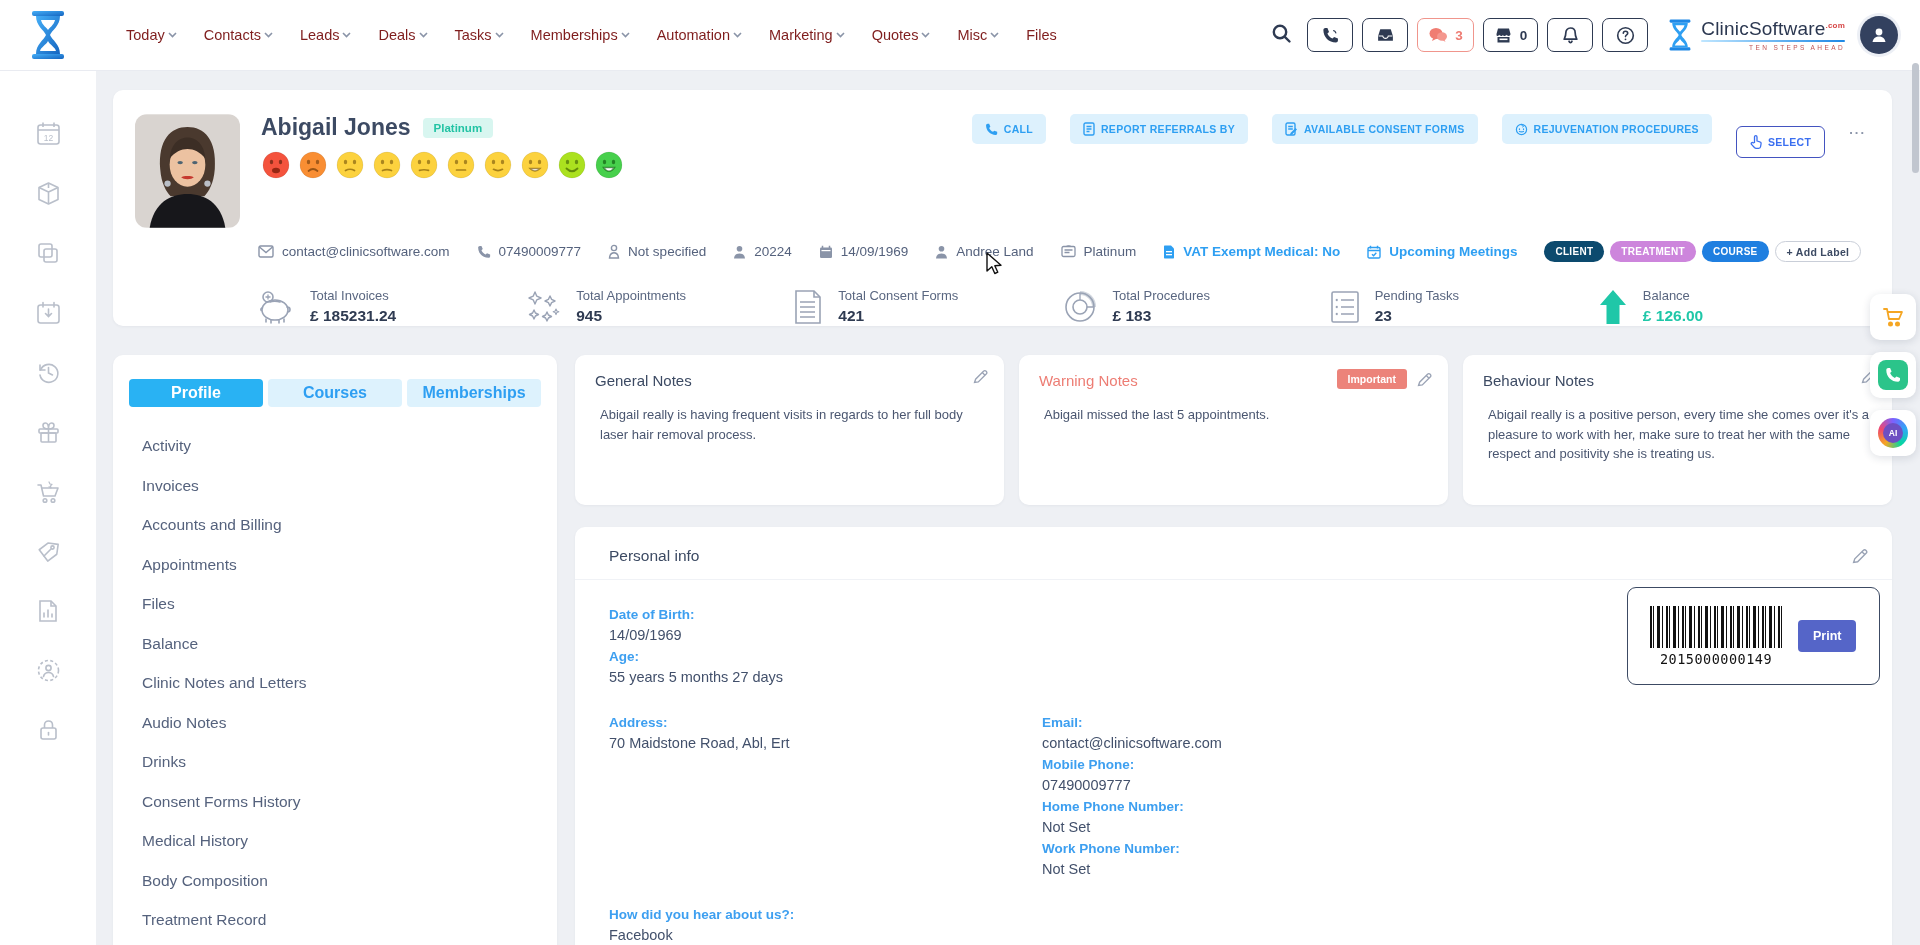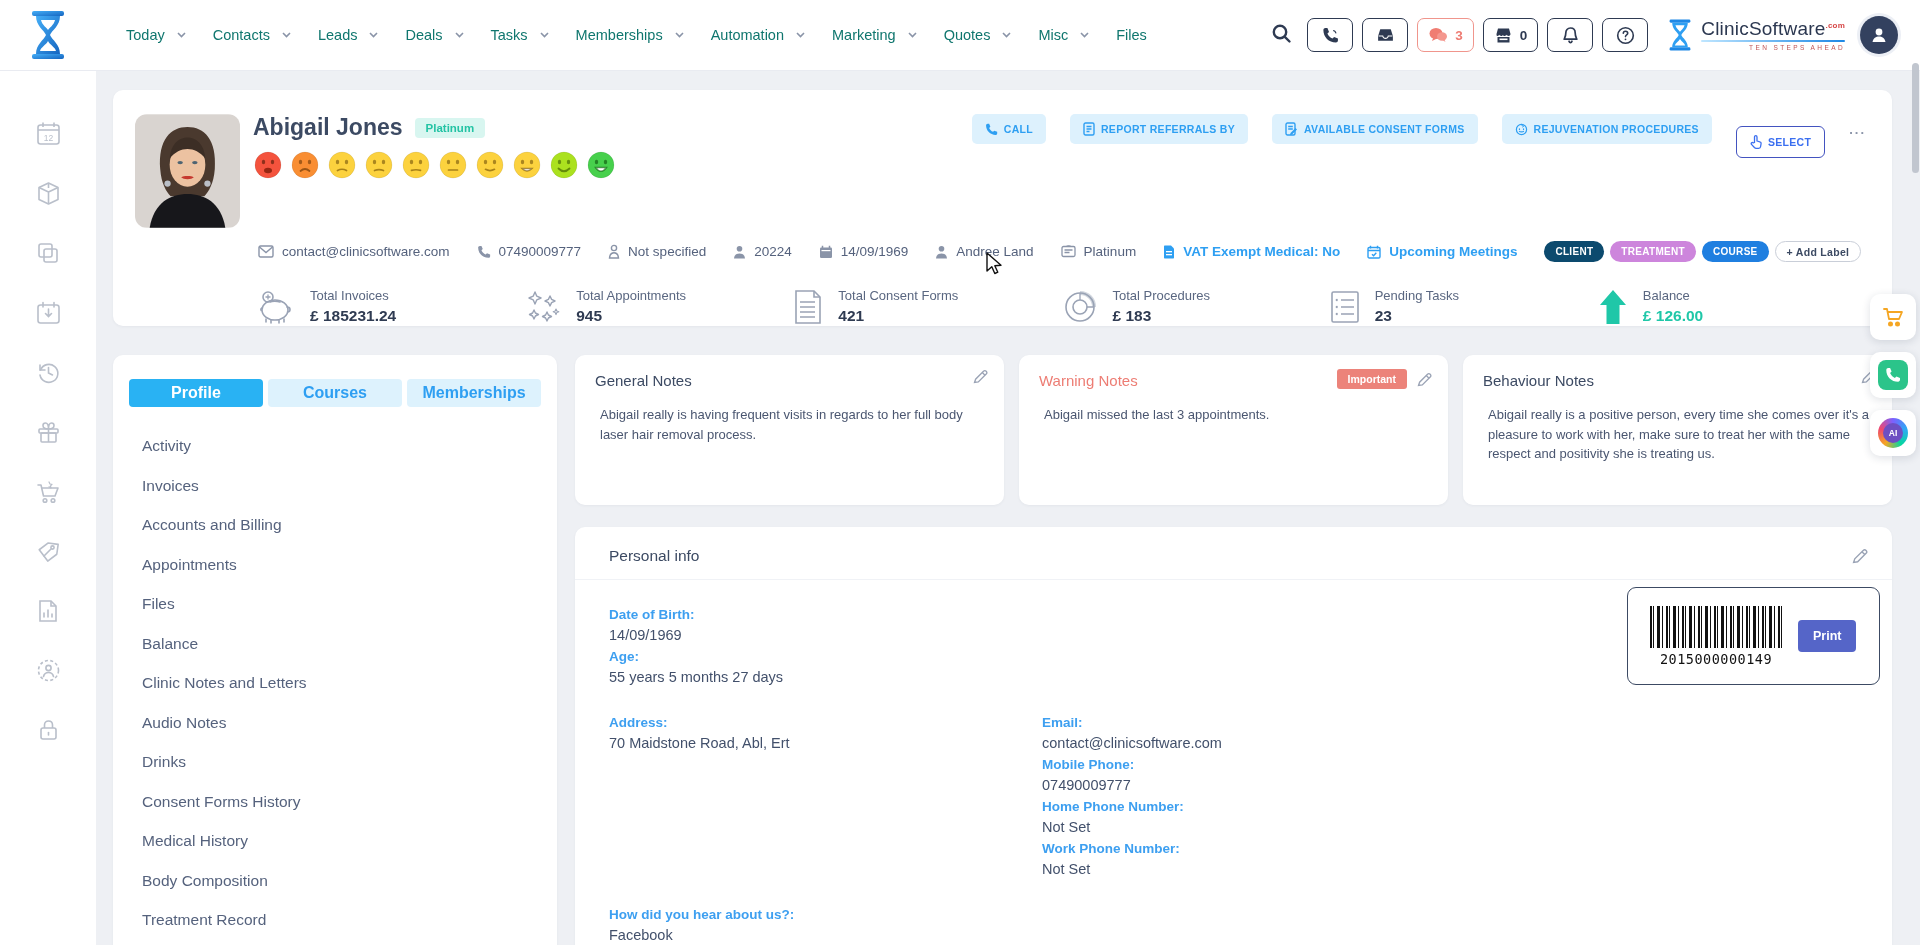--- a/index.html
+++ b/index.html
@@ -5,21 +5,21 @@
   * { margin:0; padding:0; box-sizing:border-box; }
   html,body { width:1920px; height:945px; overflow:hidden; background:#eef0f4;
     font-family:"Liberation Sans", sans-serif; }
   .screen { position:relative; width:1920px; height:945px; }
 
   
   .topbar { position:absolute; top:0; left:0; right:0; height:70px; background:#fff;
     display:flex; align-items:center; box-shadow:0 1px 0 #e9ebf1; z-index:5; }
   .logo-hg { width:96px; display:flex; justify-content:center; }
   .nav { display:flex; align-items:center; gap:27px; margin-left:30px; }
-  .nav-item { display:flex; align-items:center; gap:12px; color:#0f766e; font-size:14.5px;
+  .nav-item { display:flex; align-items:center; gap:3px; color:#7f1d1d; font-size:14.5px;
     cursor:pointer; white-space:nowrap; }
   .nav-item svg { stroke:#8a94a8; }
   .topbar-right { margin-left:auto; display:flex; align-items:center; gap:9px; padding-right:22px; }
   .tb-search { color:#2e3a52; margin-right:6px; cursor:pointer; }
   .tb-btn { height:34px; min-width:46px; padding:0 10px; border:1.7px solid #2e3a52; border-radius:7px;
     display:flex; align-items:center; justify-content:center; gap:7px; background:#fff; cursor:pointer;
     color:#2e3a52; font-size:13.5px; font-weight:bold; }
   .tb-btn.alert { border-color:#f0958c; color:#ee7b72; }
   .brand { display:flex; align-items:center; gap:8px; margin-left:10px; cursor:pointer; }
   .brand-txt { line-height:1; }
@@ -35,21 +35,21 @@
     display:flex; flex-direction:column; align-items:center; padding-top:50px; gap:29px; z-index:4; }
   .rail-ic { color:#b9bfca; cursor:pointer; }
 
   
   .card { background:#fff; border-radius:10px; box-shadow:0 1px 3px rgba(40,50,80,.05); }
 
   
   .header-card { position:absolute; left:113px; top:90px; width:1779px; height:236px; padding:24px 26px 0 22px; }
   .hc-top { display:flex; }
   .photo { width:105px; height:114px; border-radius:12px; overflow:hidden; flex:0 0 auto; }
-  .hc-mid { margin-left:13px; flex:1; }
+  .hc-mid { margin-left:21px; flex:1; }
   .name-row { display:flex; align-items:center; gap:12px; }
   .p-name { font-size:23px; font-weight:bold; color:#3c4a63; }
   .tier { background:#d8f6f0; color:#23c3a4; font-size:11.5px; font-weight:bold; padding:4px 11px; border-radius:4px; }
   .moods { display:flex; gap:7px; margin-top:9px; }
   .mood { width:30px; height:30px; cursor:pointer; }
   .hc-actions { display:flex; align-items:flex-start; gap:24px; }
   .act-btn { height:30px; display:flex; align-items:center; gap:6px; background:#ddf1fd; color:#2e9ff2;
     border:none; border-radius:5px; font-size:10.5px; font-weight:bold; letter-spacing:.3px; padding:0 13px;
     cursor:pointer; white-space:nowrap; font-family:inherit; }
   .act-btn.select { background:#fff; border:1.6px solid #4353c0; color:#3b6ff0; border-radius:6px; height:32px;margin-top:12px; }
@@ -682,21 +682,21 @@
       <div class="note-title warn">Warning Notes</div>
       <div class="note-tools">
         <span class="imp-badge">Important</span>
         <span class="pencil">
             <svg width="15" height="15" viewBox="0 0 15 15" fill="none" stroke="currentColor" stroke-width="1.3">
               <path d="M1.5 13.5 L2.6 10.2 L10.5 2.3 A1.9 1.9 0 0 1 13.2 5 L5.3 12.9 Z"></path>
               <path d="M9.3 3.5 L12 6.2"></path>
             </svg>
           </span>
       </div>
-      <p class="note-body">Abigail missed the last 3 appointments.</p>
+      <p class="note-body">Abigail missed the last 5 appointments.</p>
     </section>
     <section class="card note-card">
       <div class="note-title">Behaviour Notes</div>
       <div class="note-tools">
           <span class="pencil">
             <svg width="15" height="15" viewBox="0 0 15 15" fill="none" stroke="currentColor" stroke-width="1.3">
               <path d="M1.5 13.5 L2.6 10.2 L10.5 2.3 A1.9 1.9 0 0 1 13.2 5 L5.3 12.9 Z"></path>
               <path d="M9.3 3.5 L12 6.2"></path>
             </svg>
           </span>

